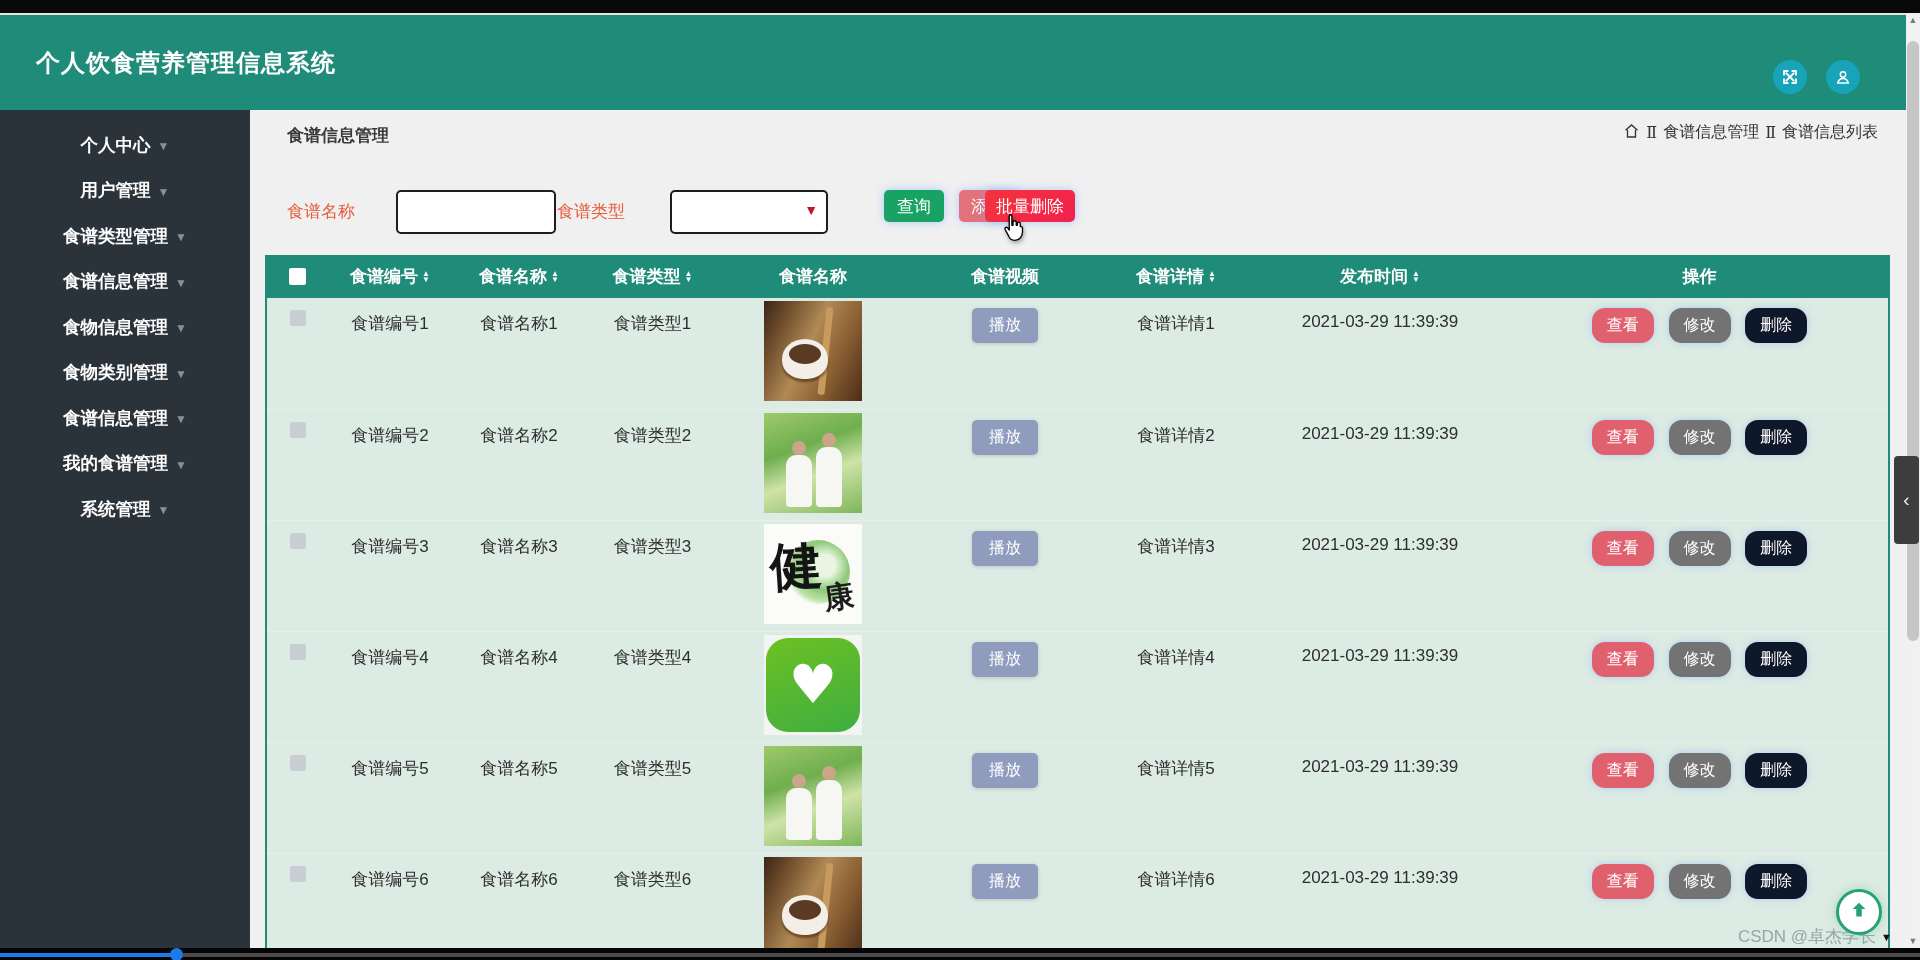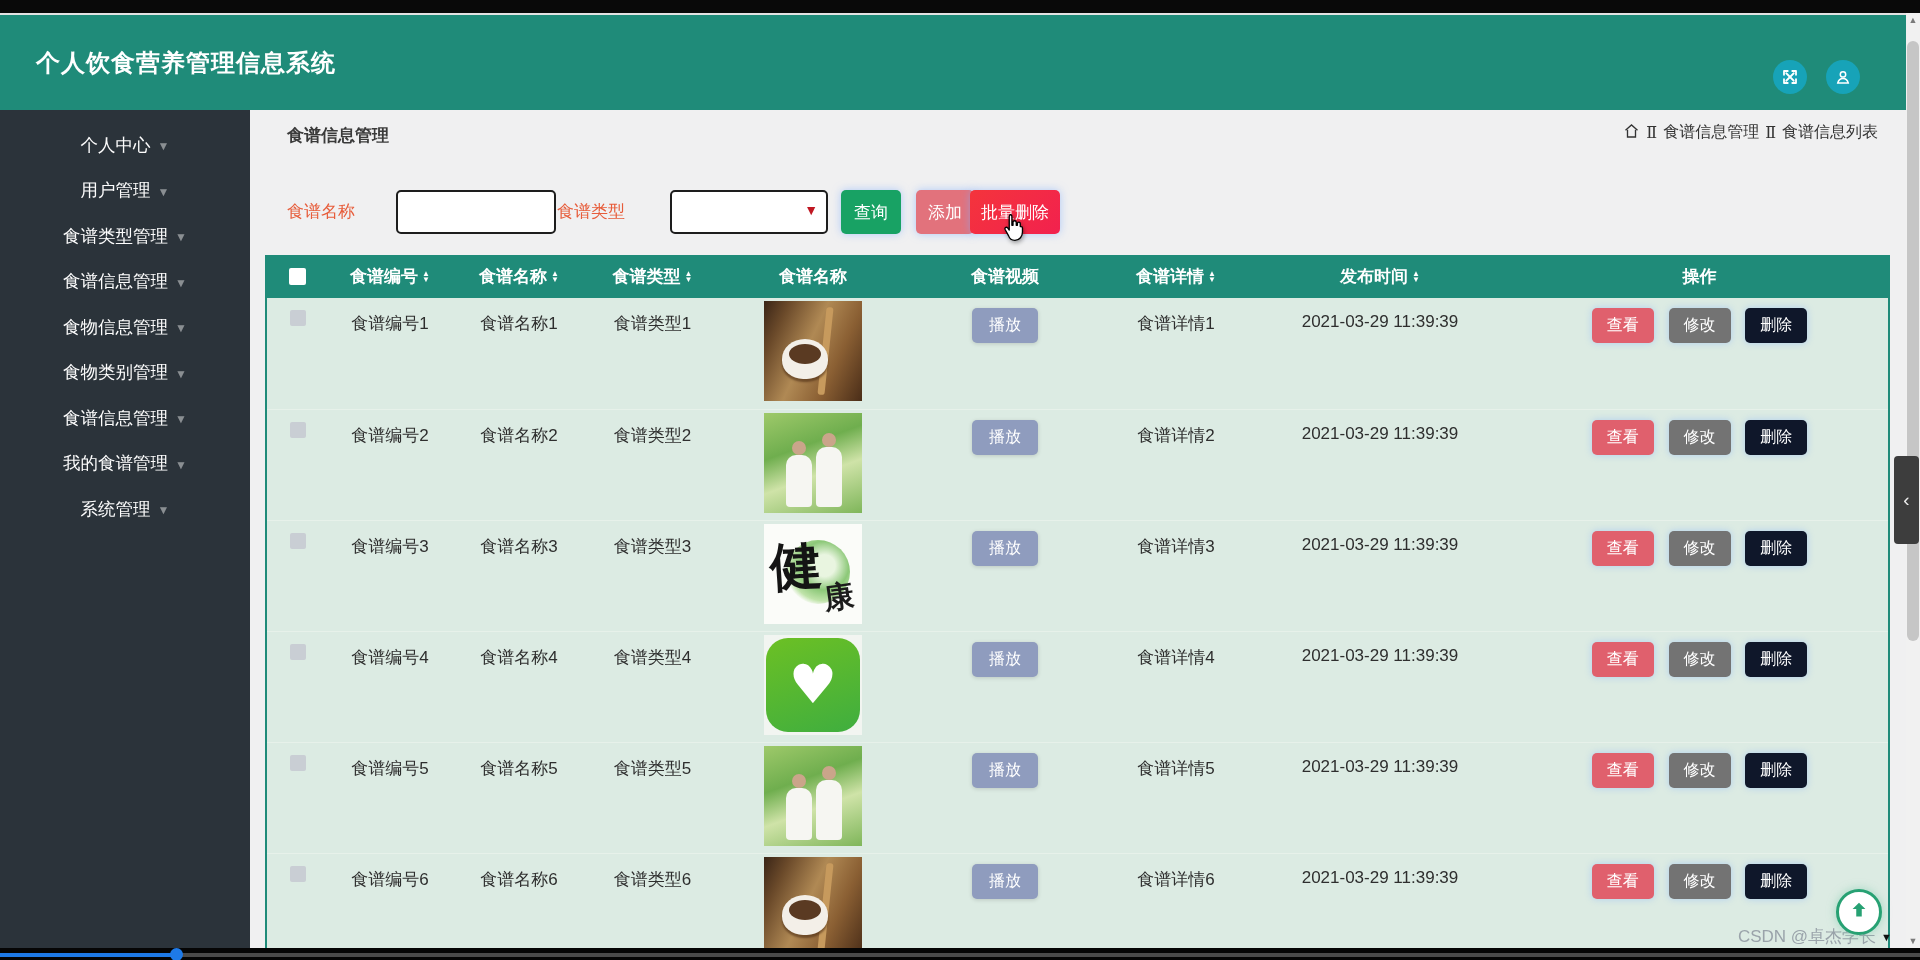--- a/index.html
+++ b/index.html
@@ -12,53 +12,53 @@
 
   
   .app-header { position:absolute; left:0; top:15px; width:1920px; height:95px; background:#1f8b79; z-index:5; }
   .app-title { position:absolute; left:36px; top:0; height:86px; line-height:95px; color:#fff; font-size:24px; font-weight:bold; letter-spacing:1px; }
   .hdr-circle { position:absolute; top:45px; width:34px; height:34px; border-radius:50%; background:#17a3b8; display:flex; align-items:center; justify-content:center; cursor:pointer; }
   .hdr-circle svg { display:block; }
   .hc1 { left:1773px; } .hc2 { left:1826px; }
 
   
   .sidebar { position:absolute; left:0; top:110px; width:250px; height:838px; background:#2b333a; z-index:4; padding-top:12px; }
-  .side-item { height:45.5px; display:flex; align-items:center; justify-content:center; color:#fdfdfd; font-size:17.5px; font-weight:normal; cursor:pointer; }
+  .side-item { height:45.5px; display:flex; align-items:center; justify-content:center; color:#fdfdfd; font-size:17.5px; font-weight:bold; cursor:pointer; }
   .side-caret { color:rgba(255,255,255,.45); font-size:12px; margin-left:7px; margin-top:3px; }
 
   
   .content { position:absolute; left:250px; top:110px; width:1670px; height:838px; background:#f0f0f1; overflow:hidden; }
   .page-title { position:absolute; left:37px; top:14px; font-size:17px; color:#3a3a3a; font-weight:bold; }
   .breadcrumb { position:absolute; right:42px; top:12px; font-size:16px; color:#333; display:flex; align-items:center; gap:6px; }
   .breadcrumb .sep { font-family:"Liberation Serif","DejaVu Serif",serif; }
 
   
   .filter-bar { position:absolute; left:0; top:80px; width:1670px; height:44px; }
   .f-label { position:absolute; top:0; height:44px; line-height:44px; font-size:17px; color:#e75c3a; }
   .fl1 { left:37px; } .fl2 { left:307px; }
   .f-input { position:absolute; left:146px; top:0; width:160px; height:44px; border:2px solid #1d1d1d; border-radius:5px; background:#fff; font-size:16px; padding:0 8px; }
   .f-select-wrap { position:absolute; left:420px; top:0; width:158px; height:44px; }
   .f-select { width:100%; height:100%; border:2px solid #1d1d1d; border-radius:5px; background:#fff; appearance:none; -webkit-appearance:none; padding:0 8px; font-size:16px; }
   .sel-caret { position:absolute; right:10px; top:12px; color:#c01722; font-size:14px; font-weight:bold; pointer-events:none; }
-  .btn { position:absolute; top:0; height:44px; border:none; border-radius:5px; color:#fff; font-size:17px; cursor:pointer; box-shadow:0 0 8px rgba(120,170,255,.55); font-family:inherit; }
+  .btn { position:absolute; top:0; height:32px; border:none; border-radius:5px; color:#fff; font-size:17px; cursor:pointer; box-shadow:0 0 8px rgba(120,170,255,.55); font-family:inherit;margin-left:43px; }
   .btn-search { left:591px; width:60px; background:#18a264; }
   .btn-add { left:666px; width:58px; background:#e2727c; }
-  .btn-batch { left:720px; width:90px; background:linear-gradient(135deg,#f4343c,#f2214e); }
+  .btn-batch { left:692px; width:90px; background:linear-gradient(135deg,#f4343c,#f2214e); }
 
   
   .grid { position:absolute; left:15px; top:145px; width:1623px; border-left:2px solid #1f8b79; border-right:2px solid #1f8b79; border-collapse:collapse; table-layout:fixed; }
   .grid th { background:#1f8b79; color:#fff; height:43px; font-size:17px; font-weight:bold; text-align:center; vertical-align:middle; }
   .grid td { background:#dcebe3; height:111px; vertical-align:top; text-align:center; font-size:17px; color:#2e2e2e; border-bottom:1px solid #e7f1ea; }
   .th-inner { display:inline-flex; align-items:center; gap:4px; }
   .sort-arrows { display:inline-flex; flex-direction:column; line-height:6px; font-size:8px; color:#fff; }
   .cb-head { width:17px; height:17px; background:#fff; border-radius:2px; margin:0 auto; cursor:pointer; }
   .cb-row { width:16px; height:16px; background:#c9ced4; border-radius:2px; margin:12px auto 0; cursor:pointer; }
   .cell-text { display:inline-block; padding-top:14px; }
   .play-btn { margin-top:10px; width:66px; height:35px; background:#8f9cbe; border:none; border-radius:5px; color:#fff; font-size:16px; cursor:pointer; box-shadow:0 1px 4px rgba(0,0,0,.15); font-family:inherit; }
-  .act-btn { margin:10px 5px 0; height:35px; border:none; border-radius:5px; color:#fff; font-size:16px; padding:0 15px; cursor:pointer; box-shadow:0 0 7px rgba(120,170,255,.45); font-family:inherit; }
+  .act-btn { margin:10px 5px 0; height:35px; border:none; border-radius:13px; color:#fff; font-size:16px; padding:0 15px; cursor:pointer; box-shadow:0 0 7px rgba(120,170,255,.45); font-family:inherit; }
   .act-view { background:#e0606d; } .act-edit { background:#737373; } .act-del { background:#0f172a; }
 
   
   .cover { width:98px; height:100px; margin:3px auto 0; overflow:hidden; position:relative; }
   .cover-wood { background:linear-gradient(115deg,#3a2517 0%,#6b4a2a 18%,#b08954 45%,#8a5f33 70%,#4a2d18 100%); }
   .cover-wood .bowl { position:absolute; left:18px; top:38px; width:46px; height:40px; background:#f3efe8; border-radius:50% 50% 46% 46%; box-shadow:0 3px 2px rgba(60,30,10,.5); }
   .cover-wood .bowl::after { content:""; position:absolute; left:7px; top:5px; width:32px; height:20px; border-radius:50%; background:#5a3a22; }
   .cover-wood .stick { position:absolute; left:58px; top:6px; width:7px; height:88px; background:#c79a5d; border-radius:3px; transform:rotate(6deg); }
   .cover-park { background:linear-gradient(160deg,#9ec96a 0%,#6fae4e 35%,#cfe3a8 60%,#7fb65a 100%); }
   .cover-park .p1,.cover-park .p2 { position:absolute; bottom:6px; width:26px; height:52px; background:#f6f6f2; border-radius:10px 10px 4px 4px; }

